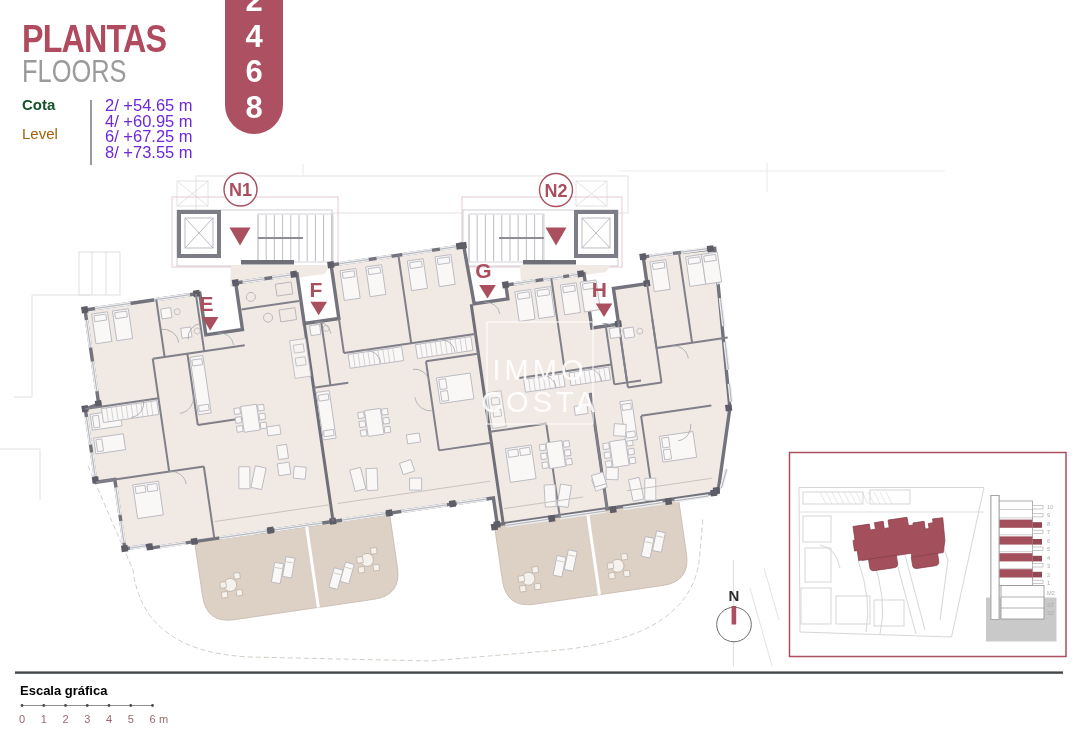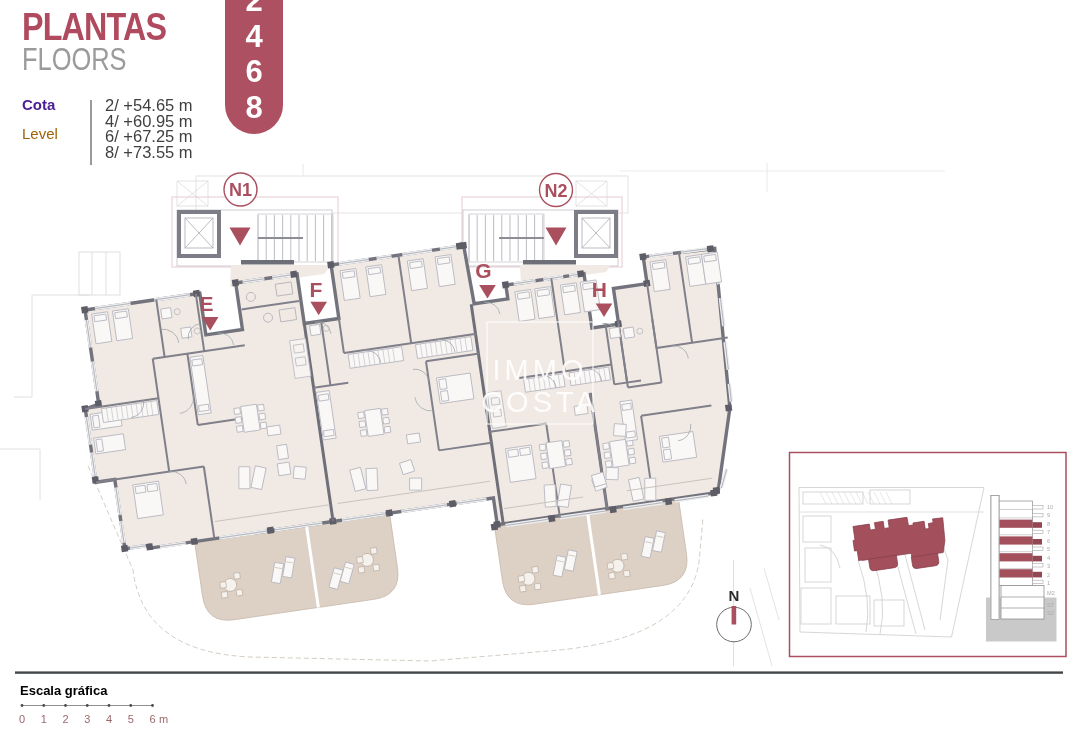--- a/index.html
+++ b/index.html
@@ -1,26 +1,26 @@
 <!DOCTYPE html>
 <html><head>
 <meta charset="utf-8">
 <style>
   html,body{margin:0;padding:0;background:#ffffff;}
   #page{position:relative;width:1080px;height:750px;background:#ffffff;overflow:hidden;
         font-family:"Liberation Sans", sans-serif;}
   svg{position:absolute;left:0;top:0;}
-  .hdr{position:absolute;left:22px;top:12px;}
+  .hdr{position:absolute;left:22px;top:24px;}
   .plantas{font-size:38px;font-weight:700;color:#b04a5e;letter-spacing:-1px;line-height:0.82;transform:scaleX(0.85);transform-origin:left top;}
   .floors{font-size:31px;font-weight:400;color:#9b9b9b;letter-spacing:0px;line-height:1;margin-top:1px;transform:scaleX(0.82);transform-origin:left top;}
   .cotarow{position:absolute;left:22px;top:97px;}
-  .cota{font-size:15px;font-weight:700;color:#4c1d95;line-height:1.1;}
+  .cota{font-size:15px;font-weight:700;color:#14532d;line-height:1.1;}
   .level{font-size:15px;font-weight:400;color:#a16207;line-height:1.1;margin-top:12px;}
   .sep{position:absolute;left:90px;top:100px;width:2px;height:65px;background:#9a9a9a;}
-  .levels{position:absolute;left:105px;top:98px;font-size:16.5px;color:#404040;line-height:15.5px;}
+  .levels{position:absolute;left:105px;top:98px;font-size:16.5px;color:#6d28d9;line-height:15.5px;}
   .banner{position:absolute;left:225px;top:-30px;width:58px;height:164px;background:#ad5062;
           border-radius:0 0 29px 29px;text-align:center;}
   .banner div{color:#ffffff;font-weight:700;font-size:31px;line-height:35.5px;}
   .banner div:first-child{margin-top:13px;}
   .escala{position:absolute;left:20px;top:683px;font-size:13px;font-weight:700;color:#000000;}
 </style>
 </head>
 <body>
 <div id="page">
 

